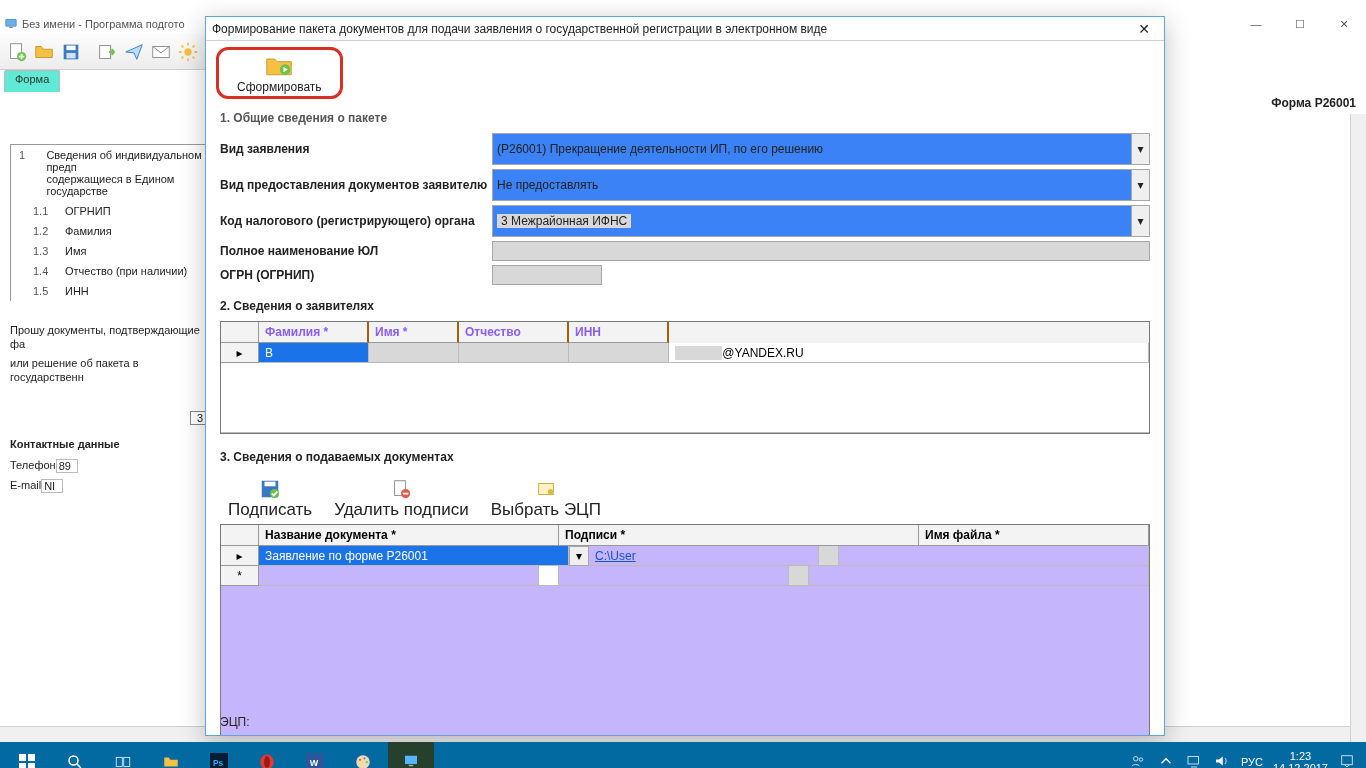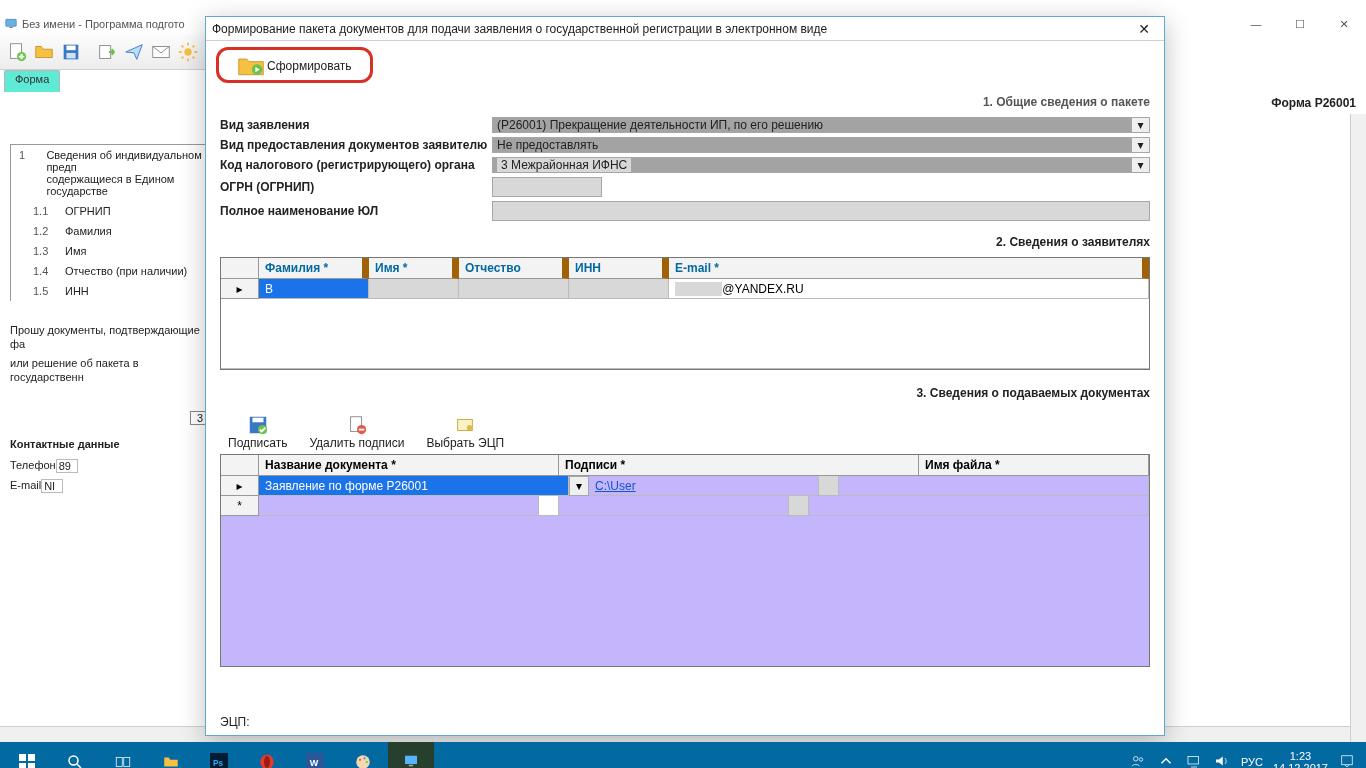--- a/index.html
+++ b/index.html
@@ -38,52 +38,52 @@
 .bg-section-title { font-weight:600; margin:14px 0 6px; }
 
 
 .modal { position:absolute; left:205px; top:2px; width:960px; height:720px; background:#fff; border:1px solid #5ea7d8; box-shadow:0 6px 24px rgba(0,0,0,.25); display:flex; flex-direction:column; }
 .modal-titlebar { height:24px; display:flex; align-items:center; padding:0 6px; font-size:12px; color:#222; border-bottom:1px solid #d0d0d0; background:#fff; }
 .modal-titlebar .spacer { flex:1; }
 .modal-close { width:28px; height:20px; display:flex; align-items:center; justify-content:center; font-size:14px; color:#222; cursor:pointer; }
 
 
 .gen-panel { padding:6px 10px 6px 10px; display:flex; align-items:flex-start; }
-.gen-highlight { border:3px solid #d93025; border-radius:12px; padding:4px 18px 2px 18px; display:flex; flex-direction:row; align-items:center; gap:2px; }
+.gen-highlight { border:3px solid #d93025; border-radius:12px; padding:4px 18px 2px 18px; display:flex; flex-direction:column; align-items:center; gap:2px; }
 .gen-icon { width:28px; height:24px; }
 .gen-label { font-size:12px; color:#222; }
 
 .modal-body { flex:1; padding:0 14px 6px 14px; overflow:hidden; }
 
-.section-title { font-size:12px; font-weight:700; color:#222; margin:6px 0 8px;text-align:right; }
+.section-title { font-size:12px; font-weight:700; color:#222; margin:6px 0 8px; }
 .section-title.cut { color:#555; }
 
 .fieldrow { display:flex; align-items:center; margin:4px 0; font-size:12px;border-radius:9px; }
 .fieldrow label { width:272px; font-weight:700; color:#222; }
 .fieldrow .control { flex:1; display:flex; }
-.combo { flex:1; display:flex; border:1px solid #a7a7a7; background:#a3a3a3; height:16px; align-items:center; padding:0 4px; font-size:12px; color:#222; position:relative; }
+.combo { flex:1; display:flex; border:1px solid #a7a7a7; background:#3b82f6; height:32px; align-items:center; padding:0 4px; font-size:12px; color:#222; position:relative; }
 .combo .dd { position:absolute; right:0; top:0; width:18px; height:100%; border-left:1px solid #a7a7a7; display:flex; align-items:center; justify-content:center; background:#efefef; }
 .combo.gray .text { background:#d8d8d8; padding:0 4px; }
 .textval { flex:1; border:1px solid #a7a7a7; background:#d8d8d8; height:20px; padding:0 4px; font-size:12px; display:flex; align-items:center; color:#555; }
 .textval.w110 { flex:0 0 110px; }
 
 
 .grid { border:1px solid #777; margin-top:4px; background:#fff; font-size:12px; }
 .grid-head { display:flex; background:#f3f3f3; }
-.grid-head .gh { border-right:7px solid #a16207; border-bottom:1px solid #999; padding:3px 6px; font-weight:700; color:#0369a1; }
+.grid-head .gh { border-right:2px solid #a16207; border-bottom:1px solid #999; padding:3px 6px; font-weight:700; color:#8b5cf6; }
 .grid-row { display:flex; height:20px; }
 .grid-row .gc { border-right:1px solid #bbb; border-bottom:1px solid #bbb; padding:2px 6px; display:flex; align-items:center; overflow:hidden; }
 .gw-handle { width:38px; display:flex; align-items:center; justify-content:center; border-right:1px solid #999; border-bottom:1px solid #999; background:#f3f3f3; }
 .grid .sel { background:#1a73e8; color:#fff; }
 .grid .gray { background:#d8d8d8; }
 .grid-empty { height:70px; border-bottom:1px solid #bbb; }
 
 
 .docs-toolbar { display:flex; gap:22px; padding:6px 0 4px 8px; }
-.docs-btn { display:flex; flex-direction:column; align-items:center; font-size:12px; color:#222; cursor:pointer; }
+.docs-btn { display:flex; flex-direction:column; align-items:center; font-size:17px; color:#222; cursor:pointer; }
 .docs-btn svg { width:26px; height:22px; }
 
 
 .docs-grid { border:1px solid #777; background:#c4b5fd; font-size:12px; }
 .docs-grid .dh { display:flex; background:#f3f3f3; }
 .docs-grid .dh .col { border-right:1px solid #999; border-bottom:1px solid #999; padding:3px 6px; font-weight:700; }
 .docs-grid .drow { display:flex; height:20px; }
 .docs-grid .drow .col { border-right:1px solid #bbb; border-bottom:1px solid #bbb; padding:2px 6px; display:flex; align-items:center; }
 .docs-grid .name-sel { background:#1a73e8; color:#fff; flex:1; }
 .docs-grid .dd-cell { width:20px; background:#efefef; border:1px solid #a7a7a7; display:flex; align-items:center; justify-content:center; }
@@ -273,45 +273,44 @@
       <div class="fieldrow">
         <label>Код налогового (регистрирующего) органа</label>
         <div class="control">
             <div class="combo gray">
               <span class="text">3       Межрайонная ИФНС</span>
               <div class="dd">▾</div>
             </div>
           </div>
       </div>
       <div class="fieldrow">
+        <label>Полное наименование ЮЛ</label>
+        <div class="control">
+            <div class="textval">
+              <span></span>
+            </div>
+          </div>
+      </div>
+      <div class="fieldrow">
         <label>ОГРН (ОГРНИП)</label>
         <div class="control">
             <div class="textval w110">
-              <span></span>
-            </div>
-          </div>
-      </div>
-      <div class="fieldrow">
-        <label>Полное наименование ЮЛ</label>
-        <div class="control">
-            <div class="textval">
               <span></span>
             </div>
           </div>
       </div>
 
       <div class="section-title" style="margin-top:14px">2. Сведения о заявителях</div>
       <div class="grid">
         <div class="grid-head">
           <div class="gw-handle"></div>
           <div class="gh" style="width:110px">Фамилия *</div>
           <div class="gh" style="width:90px">Имя *</div>
           <div class="gh" style="width:110px">Отчество</div>
           <div class="gh" style="width:100px">ИНН</div>
-          <div class="gh" style="flex:1">E-mail *</div>
         </div>
         <div class="grid-row">
           <div class="gw-handle">▸</div>
           <div class="gc sel" style="width:110px">В</div>
           <div class="gc gray" style="width:90px"></div>
           <div class="gc gray" style="width:110px"></div>
           <div class="gc gray" style="width:100px"></div>
           <div class="gc" style="flex:1">
               <span style="background:#d8d8d8; padding:0 40px 0 4px;">&nbsp;</span>
               <span>@YANDEX.RU</span>

